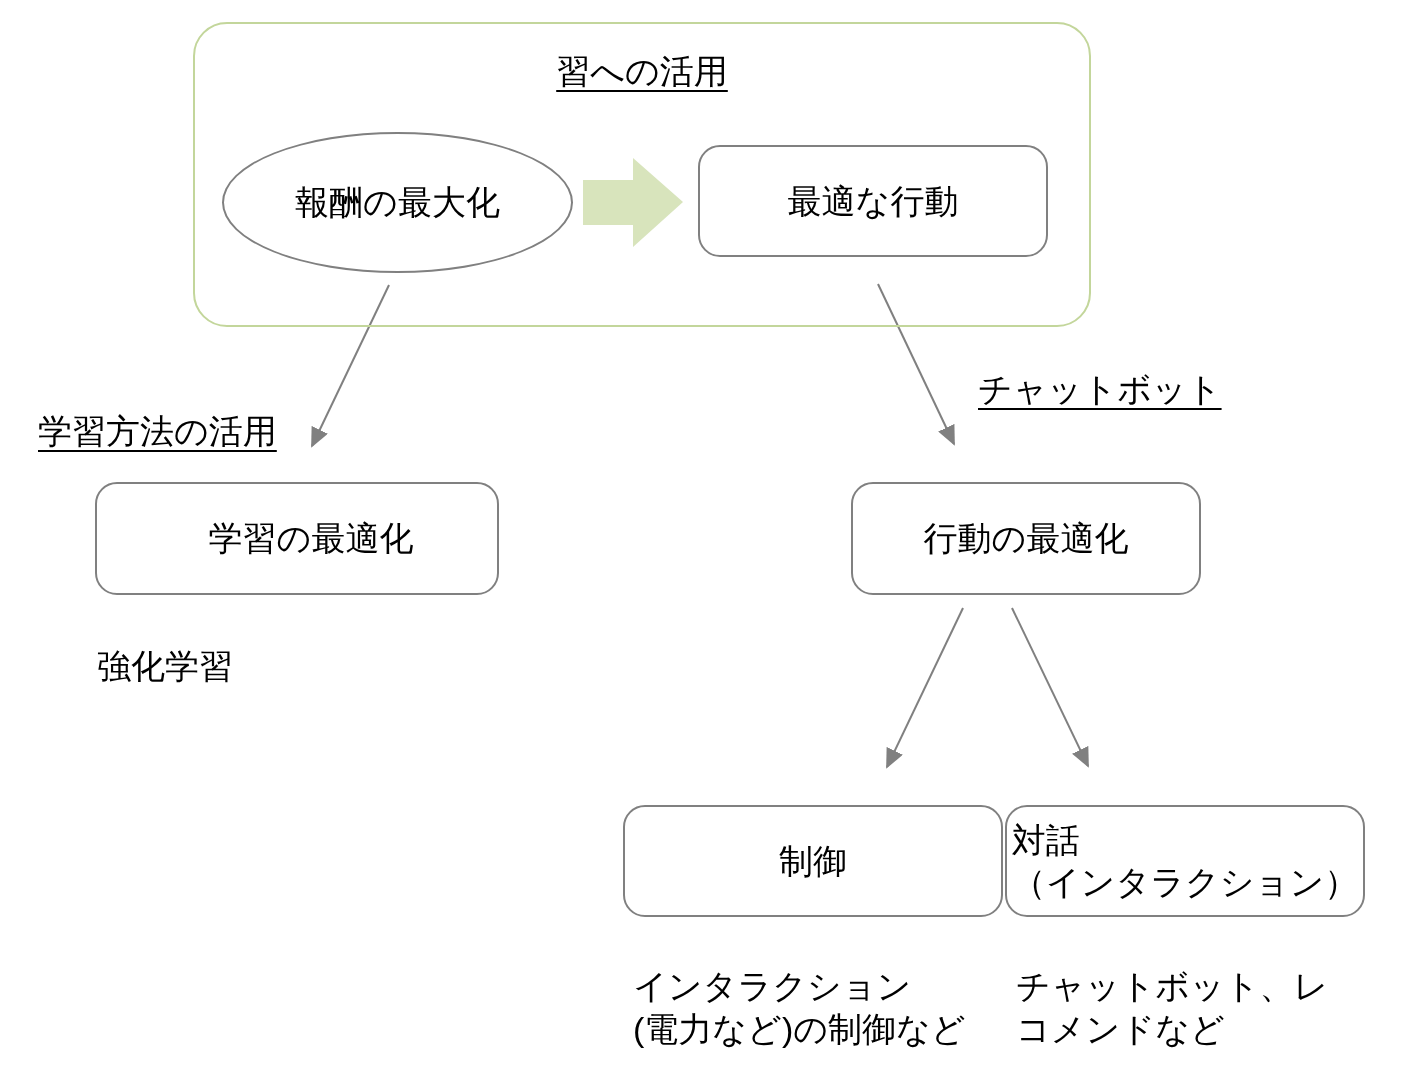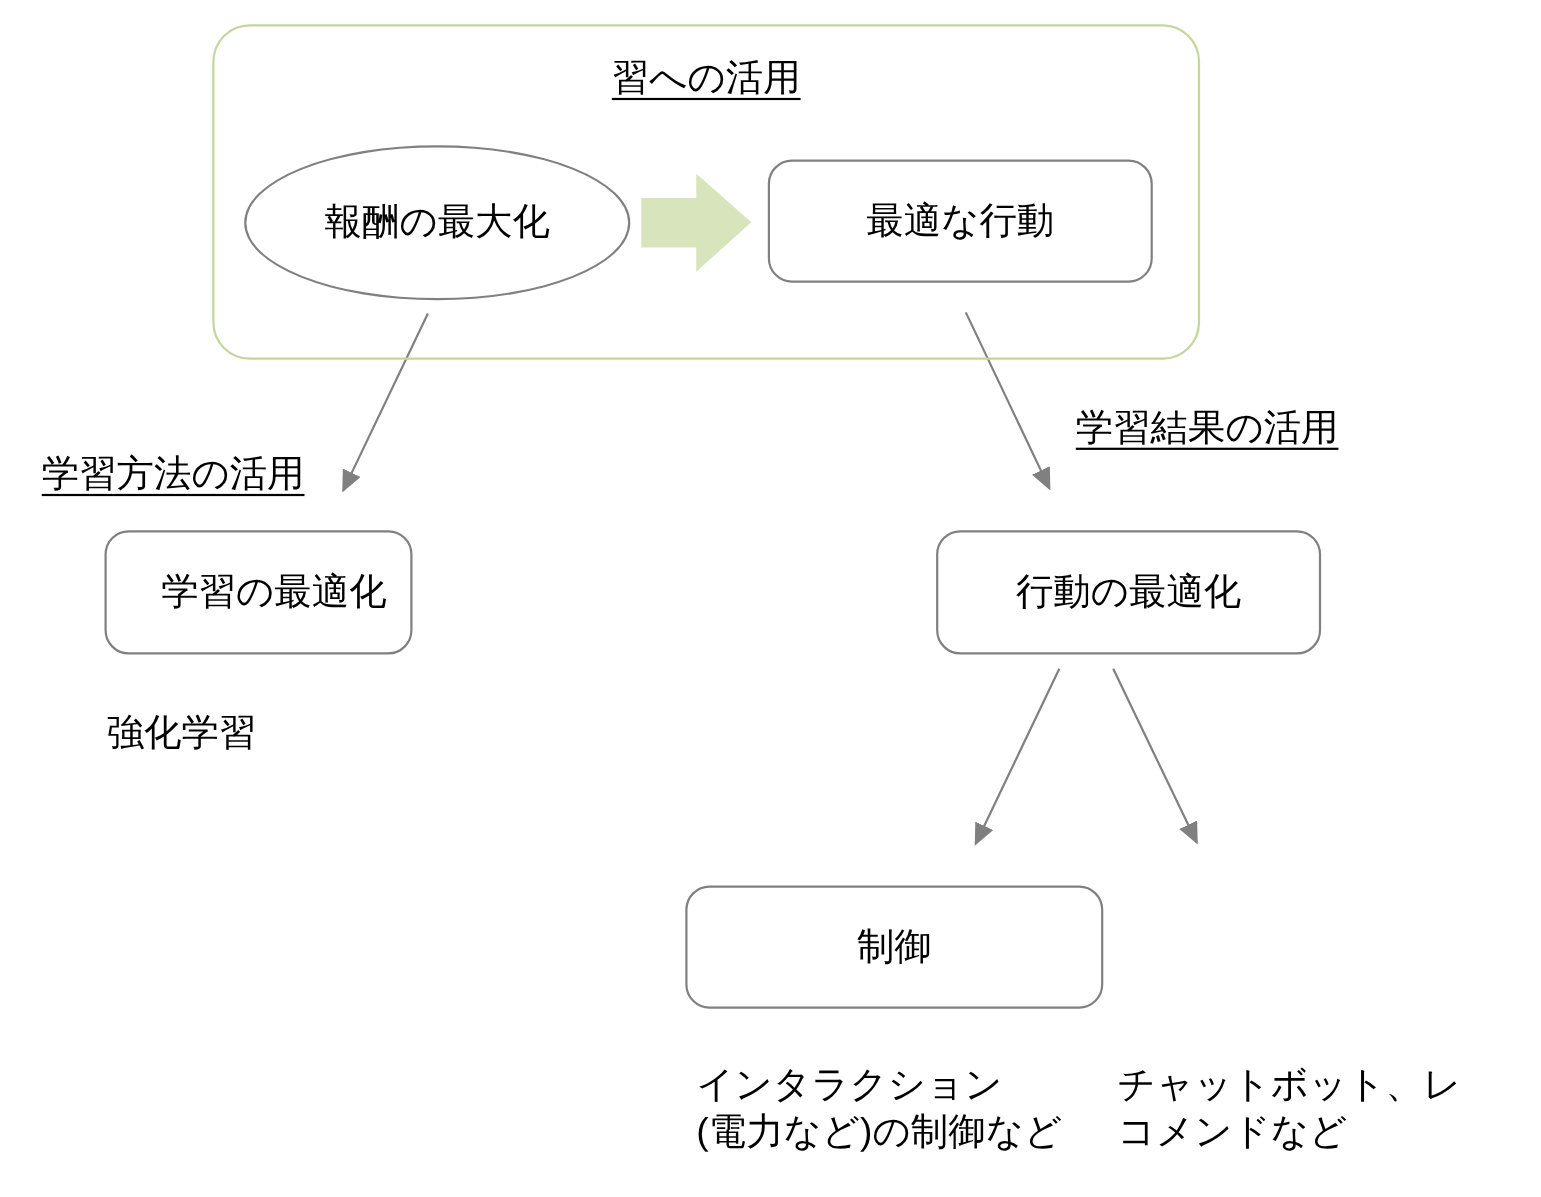--- a/index.html
+++ b/index.html
@@ -51,21 +51,21 @@
     justify-content: center;
     text-align: left;
   }
   .rounded { border-radius: 22px; }
 
   .ellipse-node {
     left: 222px; top: 132px; width: 351px; height: 141px;
     border-radius: 50%;
   }
   .optimal-action { left: 698px; top: 145px; width: 350px; height: 112px; }
-  .learning-opt   { left:  95px; top: 482px; width: 280px; height: 113px; padding-left: 28px; }
+  .learning-opt   { left:  95px; top: 482px; width: 404px; height: 113px; padding-left: 28px; }
   .behavior-opt   { left: 807px; top: 482px; width: 350px; height: 113px; margin-left: 44px; }
   .control        { left: 623px; top: 805px; width: 380px; height: 112px; }
   .dialogue       { left: 1005px; top: 805px; width: 360px; height: 112px; line-height: 1.24; }
 
   .edge-label-left  { left: 38px;  top: 366px; margin-top: 44px; }
   .edge-label-right { left: 978px; top: 368px; }
 
   .caption { line-height: 43px; }
   .caption-learning { left: 97px;   top: 645px; width: 420px; }
   .caption-control  { left: 633px;  top: 965px; width: 400px; }
@@ -113,37 +113,43 @@
     <span>報酬の最大化</span>
   </div>
   <div class="abs node rounded optimal-action">
     <span>最適な行動</span>
   </div>
 
   <div class="abs edge-label-left">
     <span class="underline">学習方法の活用</span>
   </div>
   <div class="abs edge-label-right">
-    <span class="underline">学習結果の活用</span>
+    <span class="underline">チャットボット</span>
   </div>
 
   <div class="abs node rounded learning-opt">
     <span>学習の最適化</span>
   </div>
   <div class="abs node rounded behavior-opt">
     <span>行動の最適化</span>
   </div>
 
   <div class="abs caption caption-learning">
     <span style="display:block">強化学習</span>
   </div>
 
   <div class="abs node rounded control">
     <span>制御</span>
   </div>
+  <div class="abs node rounded dialogue">
+    <span>
+      <span style="display:block">対話</span>
+      <span style="display:block">（インタラクション）</span>
+    </span>
+  </div>
 
   <div class="abs caption caption-control">
     <span style="display:block">インタラクション</span>
     <span style="display:block">(電力など)の制御など</span>
   </div>
   <div class="abs caption caption-dialogue">
     <span style="display:block">チャットボット、レ</span>
     <span style="display:block">コメンドなど</span>
   </div>
 

